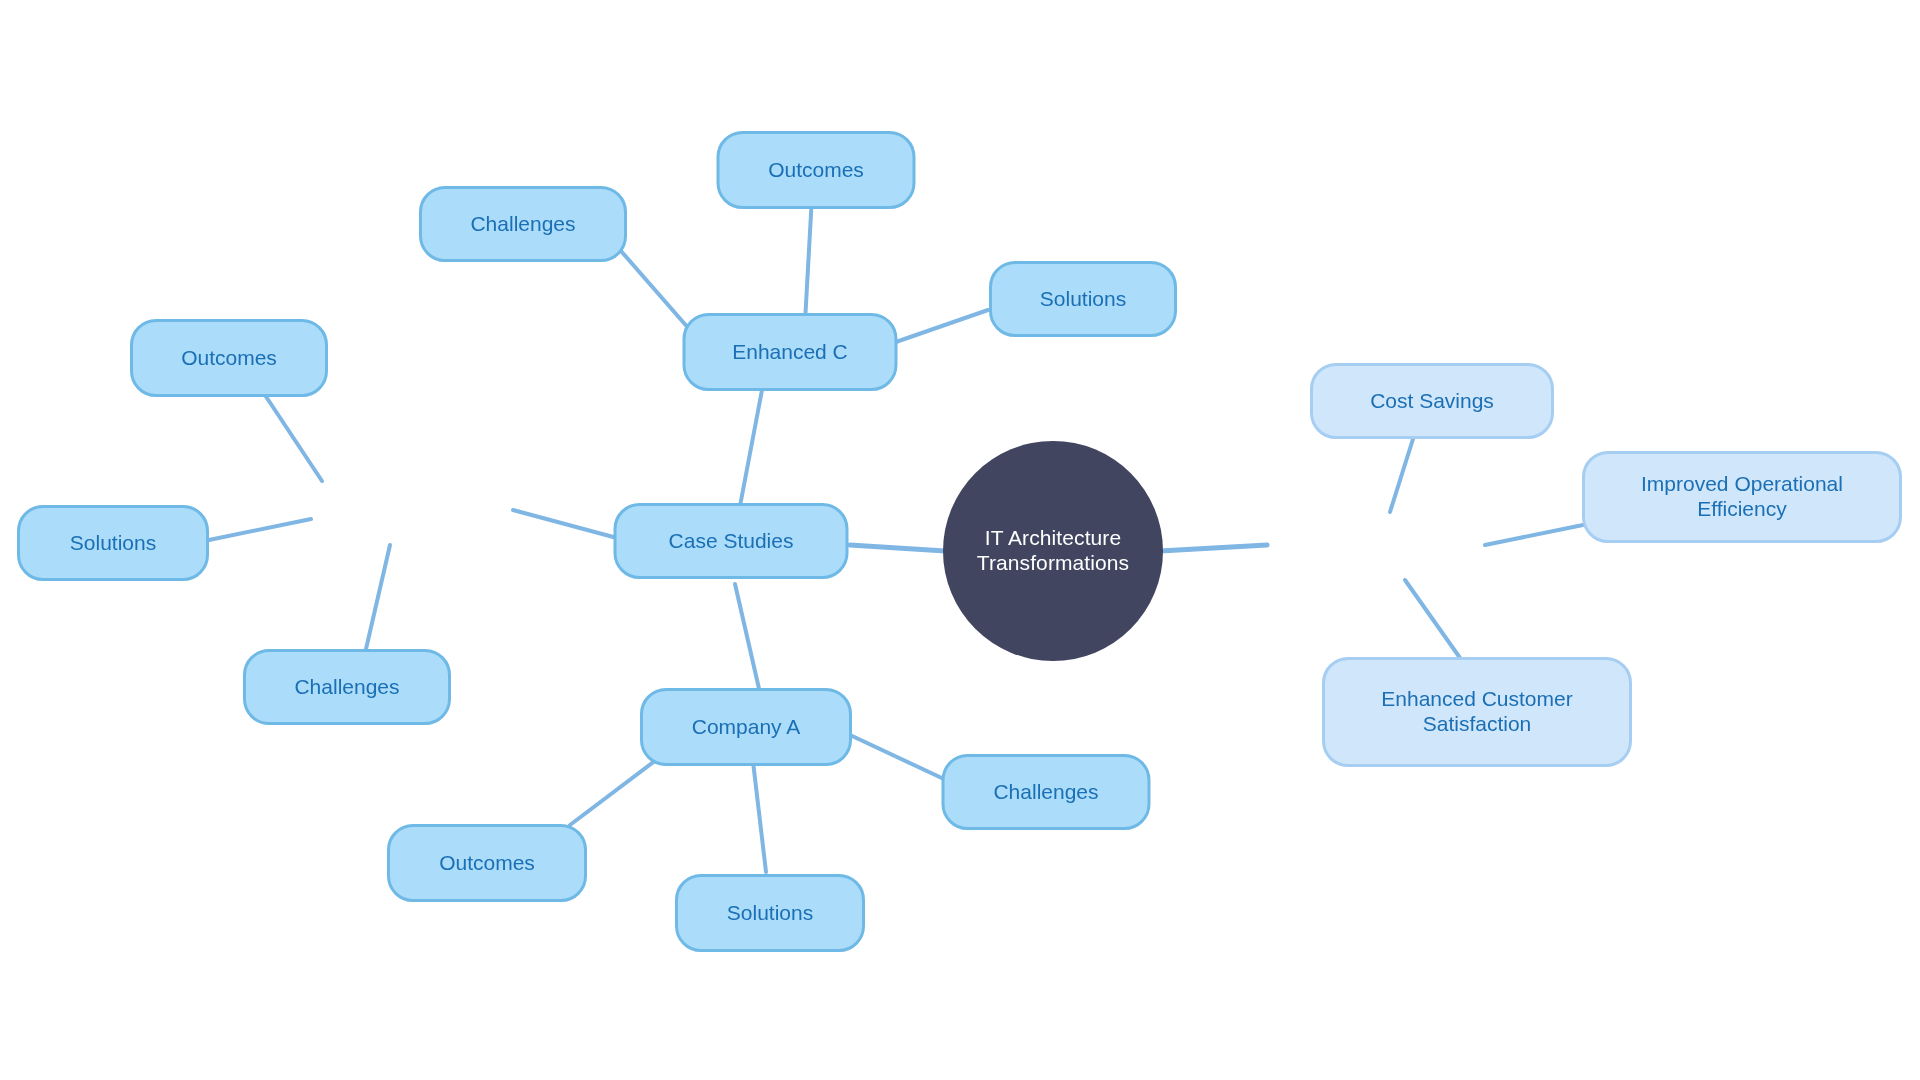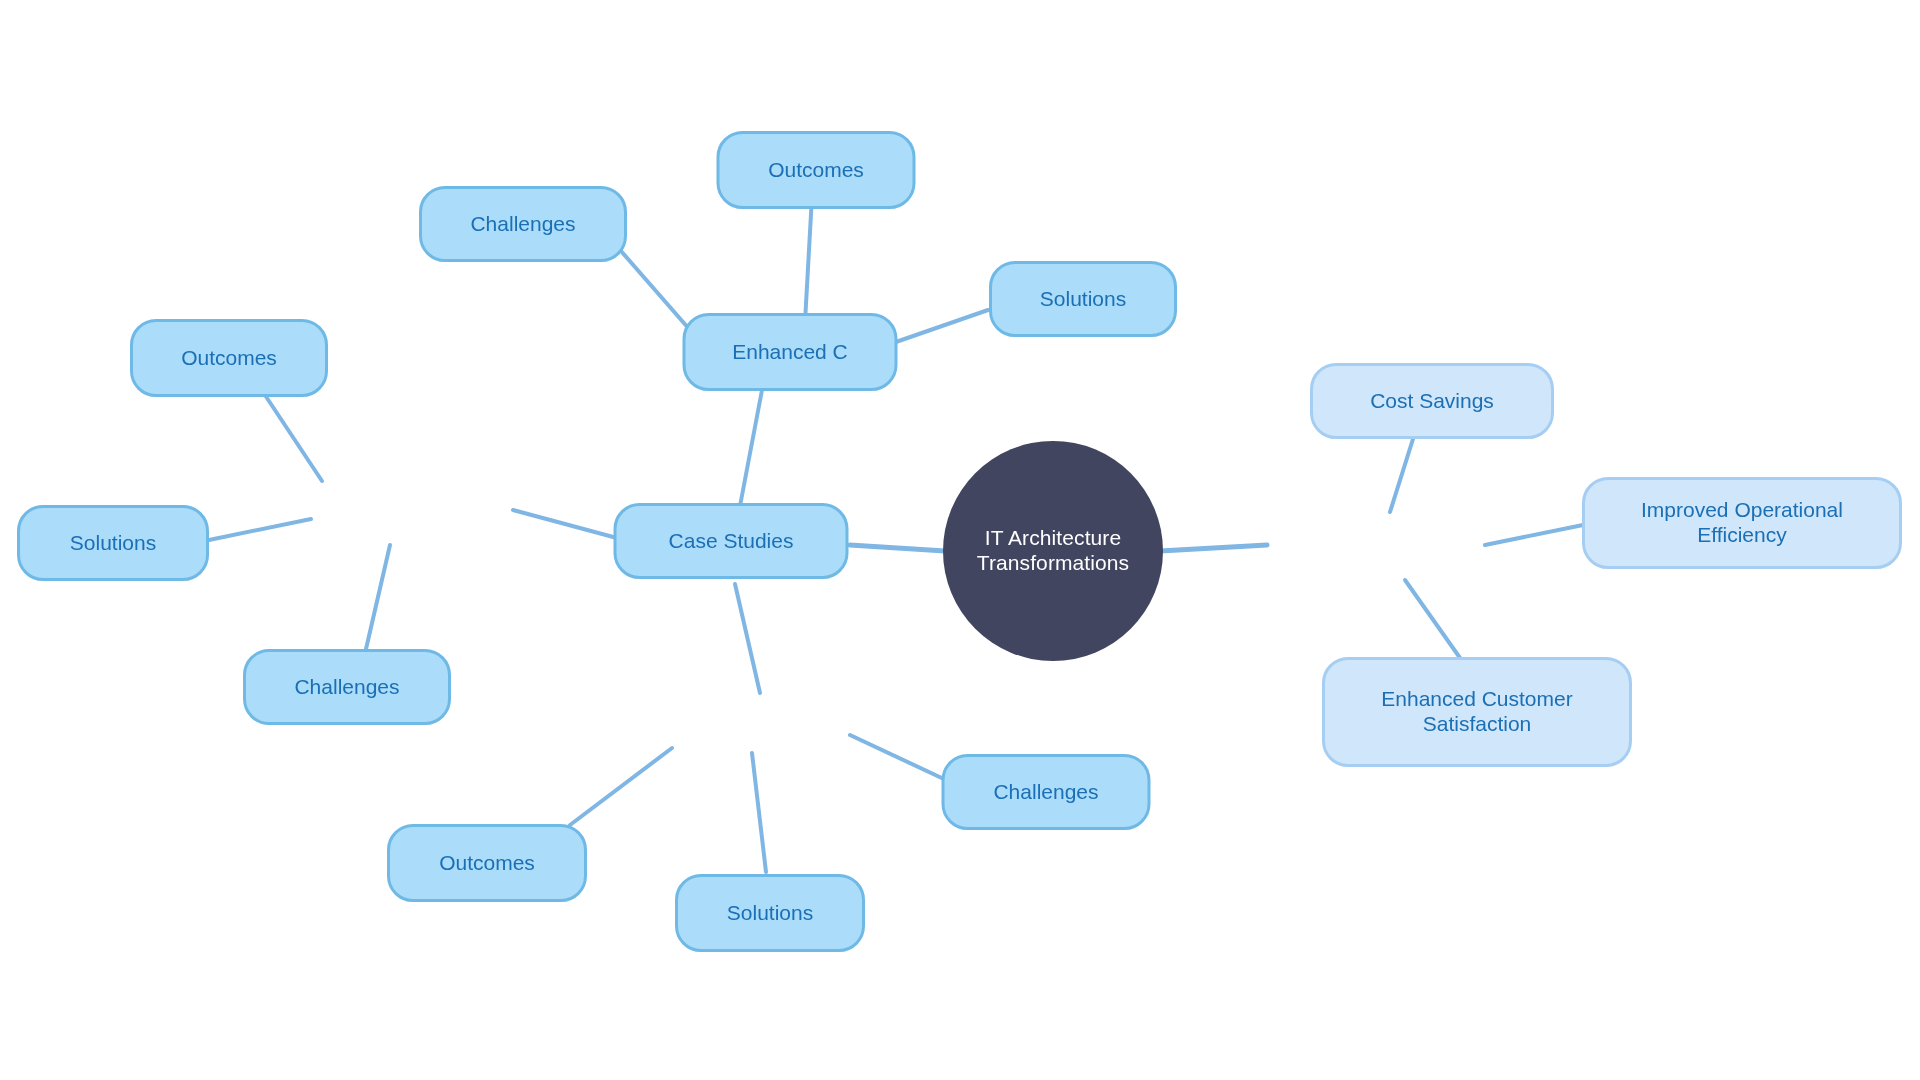--- a/index.html
+++ b/index.html
@@ -158,38 +158,41 @@
     </div>
 
     <div class="node node-branch" style="left:113px; top:543px; width:192px; height:76px;">
       <span class="node-label">Solutions</span>
     </div>
 
     <div class="node node-branch" style="left:347px; top:687px; width:208px; height:76px;">
       <span class="node-label">Challenges</span>
     </div>
 
+    <div class="node node-branch" style="left:746px; top:727px; width:212px; height:78px;">
+      <span class="node-label">Company A</span>
+    </div>
 
     <div class="node node-branch" style="left:487px; top:863px; width:200px; height:78px;">
       <span class="node-label">Outcomes</span>
     </div>
 
     <div class="node node-branch" style="left:770px; top:913px; width:190px; height:78px;">
       <span class="node-label">Solutions</span>
     </div>
 
     <div class="node node-branch" style="left:1046px; top:792px; width:209px; height:76px;">
       <span class="node-label">Challenges</span>
     </div>
 
     <div class="node node-light" style="left:1432px; top:362px; width:244px; height:76px;margin-top:39px;">
       <span class="node-label">Cost Savings</span>
     </div>
 
-    <div class="node node-light" style="left:1742px; top:523px; width:320px; height:92px;">
+    <div class="node node-light" style="left:1742px; top:497px; width:320px; height:92px;">
       <span class="node-label">Improved Operational
 Efficiency</span>
     </div>
 
     <div class="node node-light" style="left:1477px; top:712px; width:310px; height:110px;">
       <span class="node-label">Enhanced Customer
 Satisfaction</span>
     </div>
 
   </div>

